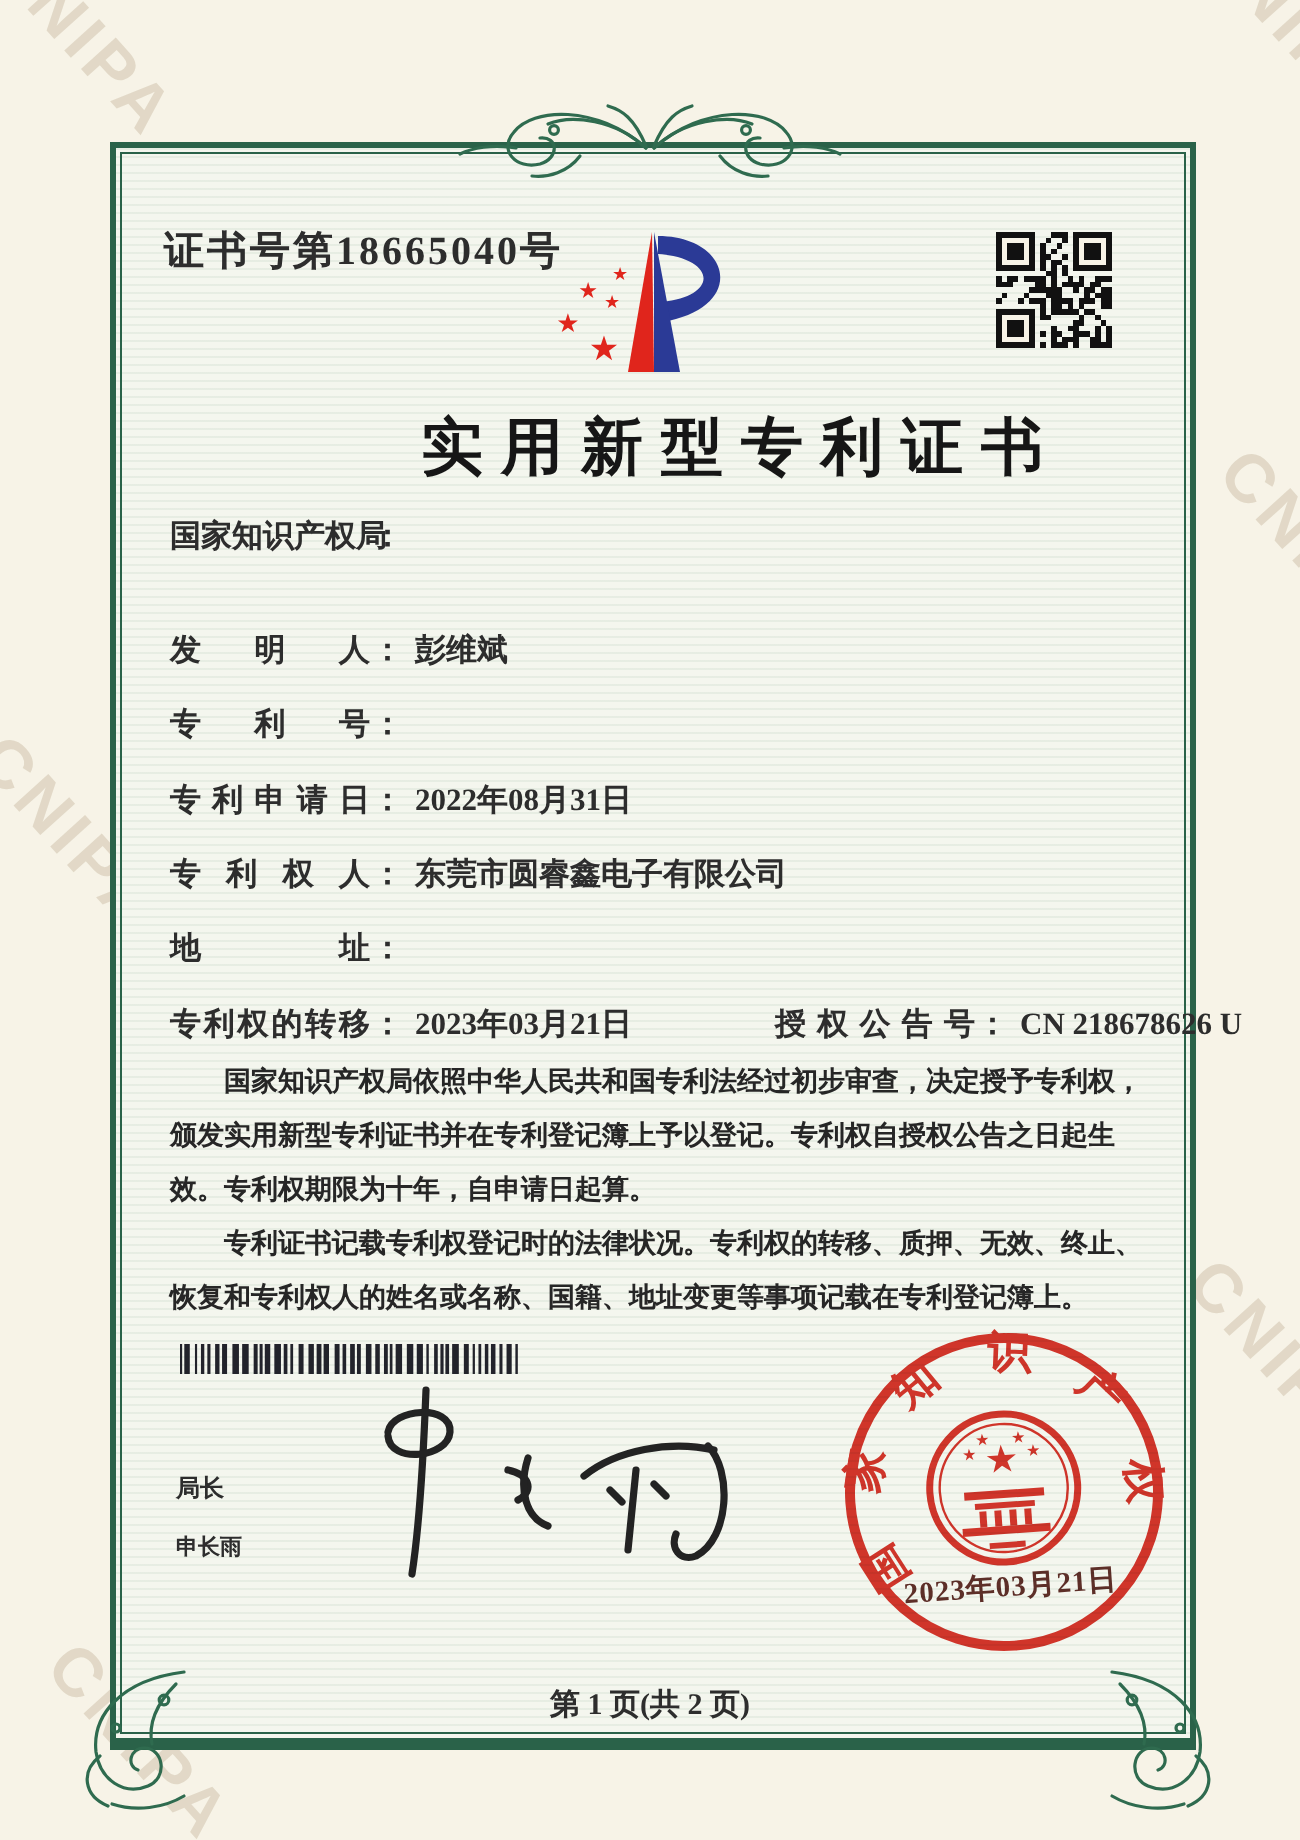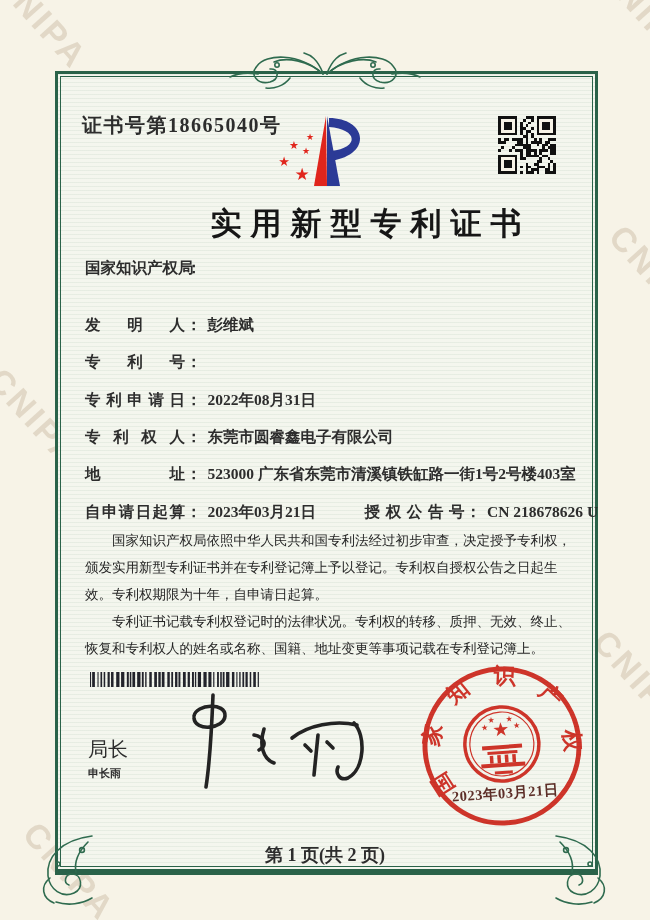--- a/index.html
+++ b/index.html
@@ -24,36 +24,36 @@
   .logo{position:absolute;left:274px;top:104px;width:120px;height:95px;}
   .qr{position:absolute;left:498px;top:116px;width:58px;height:58px;}
   .title{position:absolute;left:0;top:203px;width:644px;text-align:center;
          font-size:31px;font-weight:bold;letter-spacing:9px;padding-left:9px;
          box-sizing:border-box;color:#161616;margin-left:44px;}
   
   .fields{position:absolute;left:85px;top:258px;width:490px;font-size:15.5px;font-weight:600;}
   .frow{position:absolute;left:0;display:flex;align-items:baseline;white-space:nowrap;}
   .flabel{display:inline-block;width:100px;text-align:justify;text-align-last:justify;}
   .fcolon{margin:0 6px 0 1px;}
-  .fpair2{margin-left:39px;display:flex;align-items:baseline;}
+  .fpair2{margin-left:62px;display:flex;align-items:baseline;}
   
   .paras{position:absolute;left:85px;top:527px;width:489px;font-size:13.5px;
-         line-height:27px;font-weight:400;color:#262626;}
+         line-height:27px;font-weight:700;color:#262626;}
   .paras p{margin:0;text-indent:2em;}
   
   .barcode{position:absolute;left:90px;top:672px;width:170px;height:15px;}
-  .sig-title{position:absolute;left:88px;top:736px;font-size:20px;font-weight:400;}
+  .sig-title{position:absolute;left:88px;top:736px;font-size:12px;font-weight:700;}
   .sig-name{position:absolute;left:88px;top:766px;font-size:11px;font-weight:600;}
   .signature{position:absolute;left:150px;top:683px;width:235px;height:118px;}
   .signature path{stroke:#232323;stroke-width:3.6;fill:none;stroke-linecap:round;stroke-linejoin:round;}
   
   .seal{position:absolute;left:418px;top:662px;width:168px;height:168px;
         transform:rotate(-4deg);opacity:0.93;mix-blend-mode:multiply;}
   
-  .page-info{position:absolute;left:0;top:843px;width:650px;text-align:center;font-size:18px;font-weight:600;}
+  .page-info{position:absolute;left:0;top:843px;width:650px;text-align:center;font-size:15px;font-weight:600;}
   .cont-note{position:absolute;left:0;top:882px;width:650px;text-align:center;
              font-size:15px;font-weight:600;letter-spacing:3px;color:#3a3a3a;}
 </style>
 </head>
 <body>
 
 <div class="page">
 
   <div class="wm" style="left:-18px;top:0px;font-size:34px;">CNIPA</div>
   <div class="wm" style="left:586px;top:-8px;font-size:34px;">CNIPA</div>
@@ -284,24 +284,23 @@
       <span>2022年08月31日</span>
     </div>
     <div class="frow" style="top:169px;">
       <span class="flabel">专利权人</span>
         <span class="fcolon">：</span>
       <span>东莞市圆睿鑫电子有限公司</span>
     </div>
     <div class="frow" style="top:206px;">
       <span class="flabel">地址</span>
         <span class="fcolon">：</span>
-      <span>523000 广东省东莞市清溪镇铁缸路一街1号2号楼403室</span>
     </div>
     <div class="frow" style="top:244px;">
-      <span class="flabel">自申请日起算</span>
+      <span class="flabel">专利权的转移</span>
         <span class="fcolon">：</span>
       <span style="min-width:118px;">2023年03月21日</span>
       <span class="fpair2">
         <span class="flabel">授权公告号</span>
           <span class="fcolon">：</span>
         <span>CN 218678626 U</span>
       </span>
     </div>
   </div>
 

